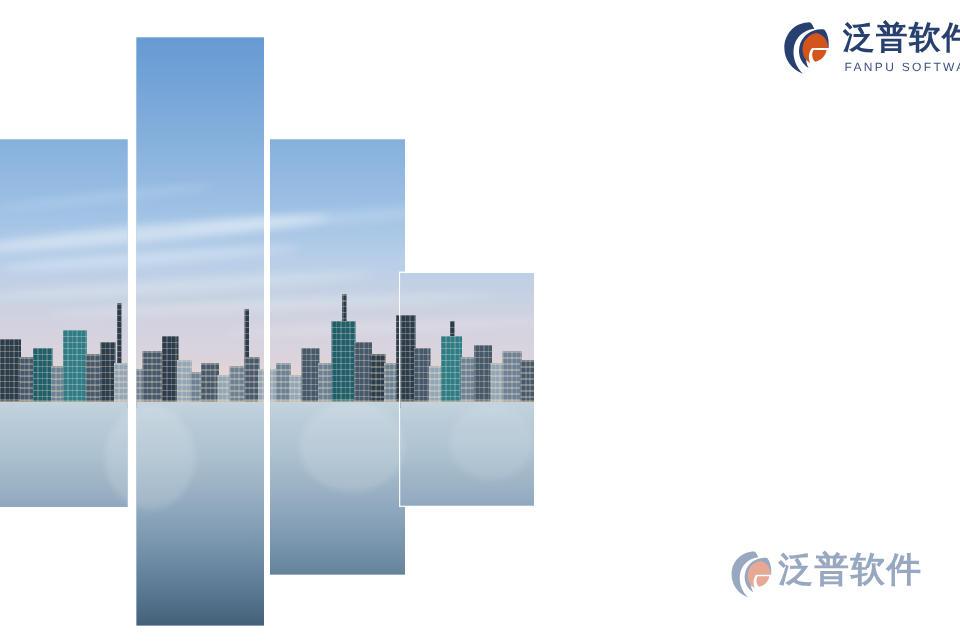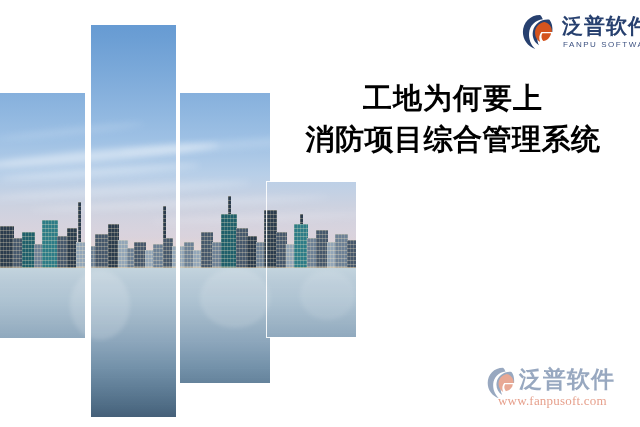--- a/index.html
+++ b/index.html
@@ -263,37 +263,32 @@
         <path d="M21.8 20.6 L32.5 20.6 C32 25.8 28 30 22.8 30.6
                  C19.8 27.8 19.6 23.4 21.8 20.6 Z" fill="#ffffff"></path>
         <path d="M22.5 21.4 L31.6 21.4 C31 25.6 27.6 29 23.4 29.6
                  C21.2 27.2 21 23.8 22.5 21.4 Z" fill="#d4541e"></path>
       </svg>
     </div>
     <div class="cn">泛普软件</div>
     <div class="en">FANPU SOFTWARE</div>
   </div>
 
-  <div id="headline">
-    <div class="l1">工地为何要上</div>
-    <div class="l2">消防项目综合管理系统</div>
-  </div>
 
   <div id="watermark">
     <div class="wmark">
       <svg width="34" height="34" viewBox="0 0 40 40">
         <path d="M20 2 C9.5 2 2 10 2 20 C2 28 7 35 15 38 C10 33 8 27 8.5 21
                  C9.2 13 15 7.5 23 6.5 C22 4.5 21.5 3 20 2 Z" fill="#93a4bd"></path>
         <path d="M30 7 C22 6 14 11 12.5 19.5 C11.5 25.5 14 31 19 34
                  C16.5 29.5 16.8 24 20 20 L33 20 C33.5 14.5 32.5 10 30 7 Z" fill="#93a4bd"></path>
         <path d="M24.5 9.5 C18.5 10.5 14.5 15.5 14.8 21.5 C15 25.5 17 28.8 20.2 30.5
                  C18.6 27 19 23 21.5 20 L32.6 20 C32.8 15 29.6 10.5 24.5 9.5 Z" fill="#e7a48f"></path>
         <path d="M21.8 20.6 L32.5 20.6 C32 25.8 28 30 22.8 30.6
                  C19.8 27.8 19.6 23.4 21.8 20.6 Z" fill="#ffffff"></path>
         <path d="M22.5 21.4 L31.6 21.4 C31 25.6 27.6 29 23.4 29.6
                  C21.2 27.2 21 23.8 22.5 21.4 Z" fill="#e7a48f"></path>
       </svg>
     </div>
     <div class="wcn">泛普软件</div>
-    <div class="wurl">www.fanpusoft.com</div>
   </div>
 
 </div>
 
 </body></html>

